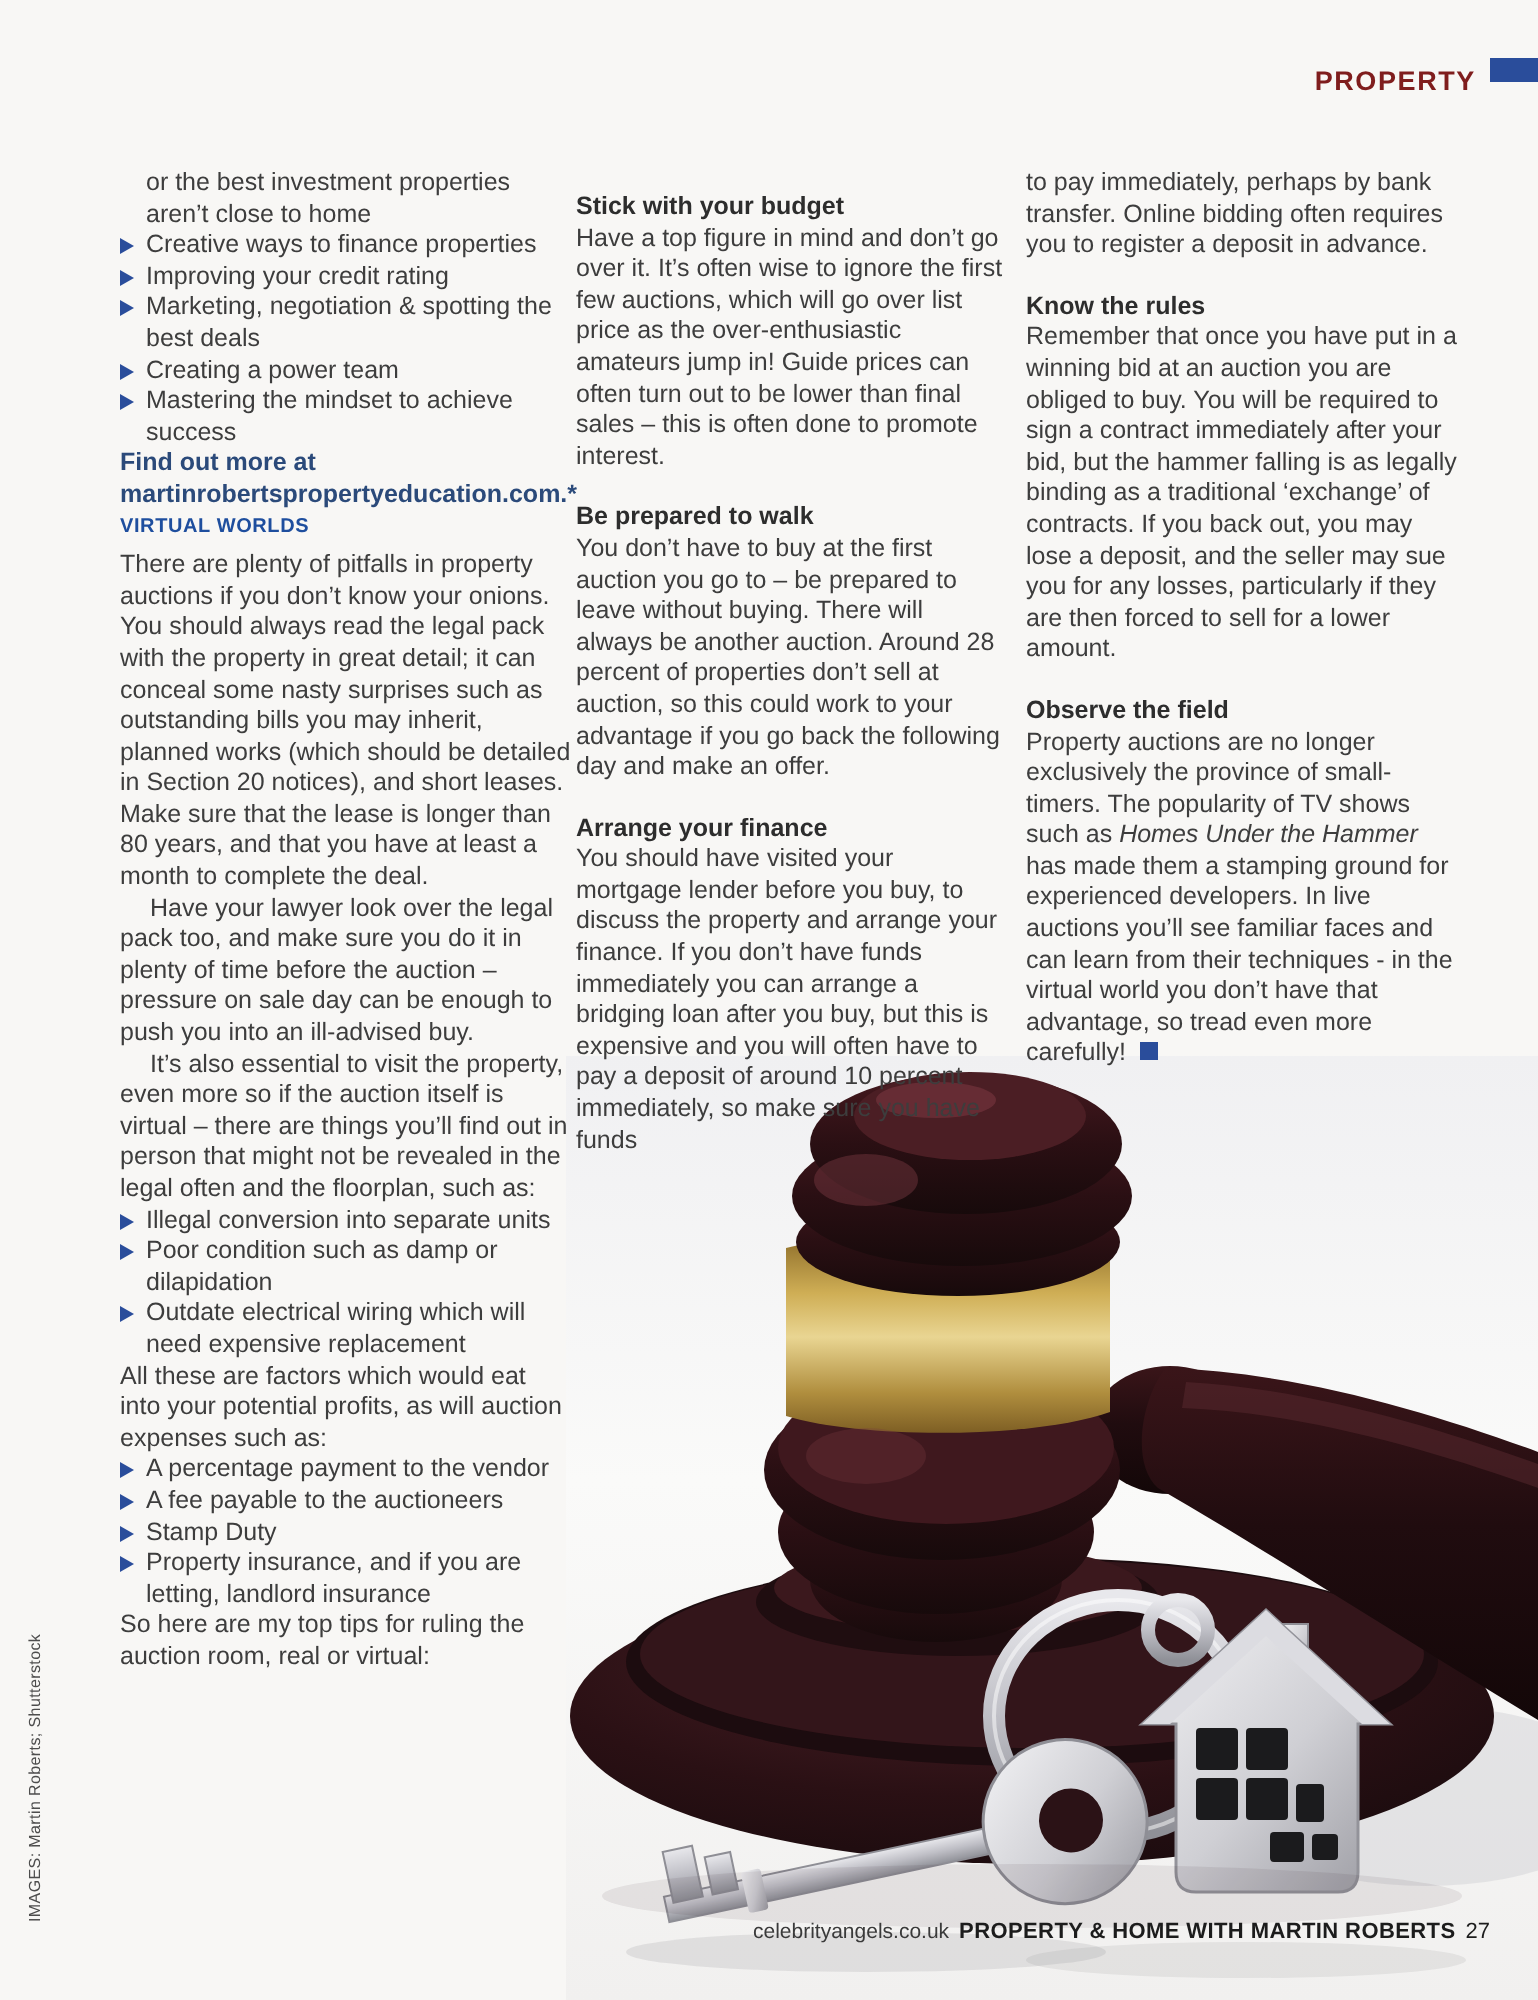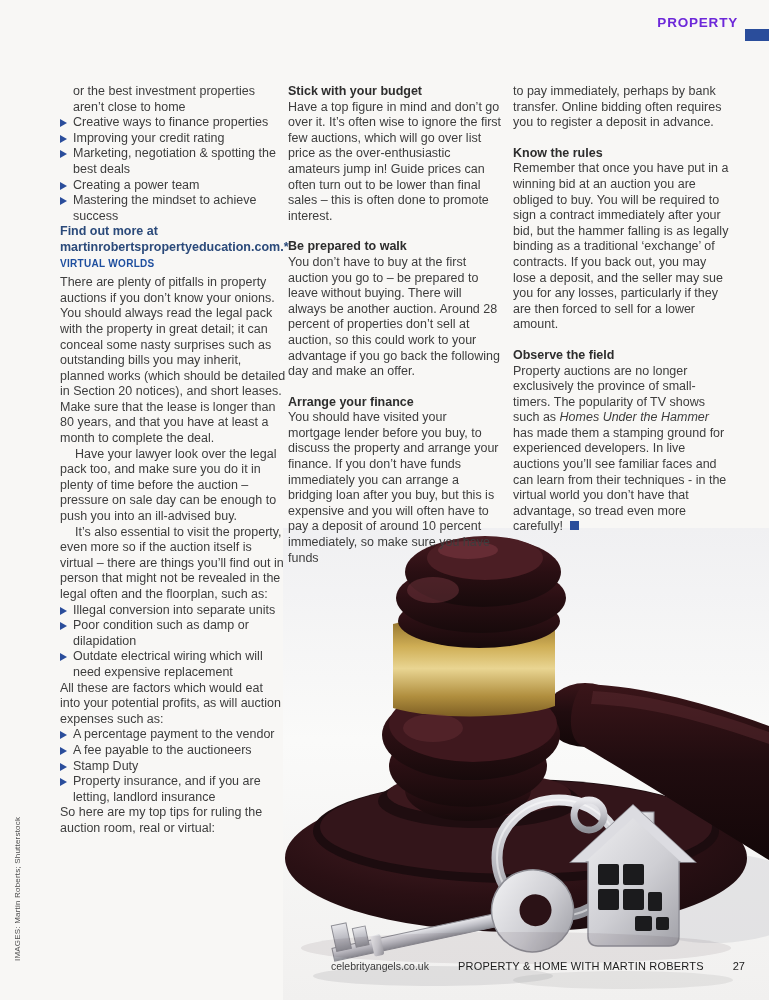--- a/index.html
+++ b/index.html
@@ -10,22 +10,22 @@
   }
   html,body{margin:0;padding:0;background:#e9e9e9;}
   .page{
     position:relative;width:769px;height:1000px;overflow:hidden;
     background:#f8f7f5;
     font-family:"Liberation Sans",sans-serif;
     color:var(--text-dark);
   }
   
   .section-label{
-    position:absolute;top:15px;right:31px;
-    font-size:13.5px;font-weight:bold;letter-spacing:.8px;color:#6d28d9;
+    position:absolute;top:33px;right:31px;
+    font-size:13.5px;font-weight:bold;letter-spacing:.8px;color:#7f1d1d;
   }
   .section-bar{
     position:absolute;top:29px;right:0;width:24px;height:12px;
     background:var(--accent-blue);
   }
   
   .col{position:absolute;top:84px;font-size:12.5px;line-height:15.6px;}
   .col1{left:60px;width:226px;}
   .col2{left:288px;width:214px;}
   .col3{left:513px;width:216px;}
@@ -40,32 +40,32 @@
   }
   .mb30{margin-bottom:31px;}
   .mb15{margin-bottom:15px;}
   .findout{color:var(--link-navy);margin:0 0 13px 0;font-weight:bold;}
   h2.vw{
     font-size:10px;font-weight:bold;color:var(--heading-blue);
     letter-spacing:.3px;margin:0 0 4px 0;
   }
   .ind{text-indent:15px;}
   h3.sub{font-size:12.5px;font-weight:bold;color:#2d2d2d;margin:15px 0 0 0;line-height:15.6px;}
-  h3.sub:first-child{margin-top:0;}
+  h3.sub:first-child{margin-top:12px;}
   .endsq{display:inline-block;width:9px;height:9px;background:var(--accent-blue);margin-left:7px;}
   .it{font-style:italic;}
   
   .photo{position:absolute;left:283px;top:528px;width:486px;height:472px;}
   
   .footer{
-    position:absolute;top:960px;right:24px;display:flex;align-items:baseline;gap:29px;
+    position:absolute;top:960px;right:24px;display:flex;align-items:baseline;gap:5px;
     white-space:nowrap;
   }
   .footer .site{font-size:10.5px;color:#3a3a3a;}
-  .footer .strap{font-size:11px;font-weight:normal;letter-spacing:.2px;color:#1c1c1c;}
+  .footer .strap{font-size:11px;font-weight:bold;letter-spacing:.2px;color:#1c1c1c;}
   .footer .pgnum{font-size:11px;color:#1c1c1c;}
   
   .credit{
     position:absolute;left:13px;top:803px;height:158px;
     writing-mode:vertical-rl;transform:rotate(180deg);
     font-size:8px;color:#4d4d4d;letter-spacing:.2px;
   }
 </style>
 </head>
 <body>

